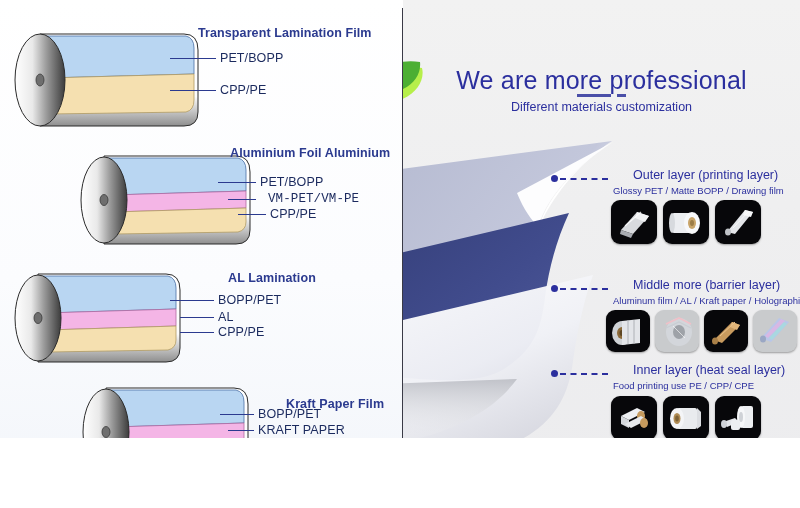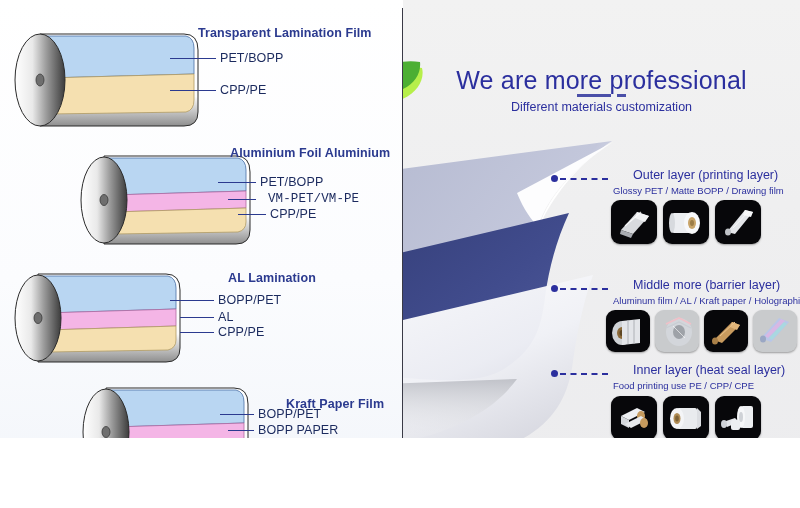--- a/index.html
+++ b/index.html
@@ -214,21 +214,21 @@
         <path d="M36,45 L168,41 L168,58 L40,62 Q36,52 36,48 Z" fill="#f4b5e6" stroke="#b06aa0" stroke-width="0.8"></path>
         <path d="M38,62 L168,58 L168,72 Q168,80 160,82 L42,84 Q38,70 38,65 Z" fill="#f5e0b0" stroke="#b09a63" stroke-width="0.8"></path>
         <ellipse cx="30" cy="50" rx="23" ry="43" fill="url(#capD)" stroke="#2b2b2b" stroke-width="1"></ellipse>
         <ellipse cx="30" cy="50" rx="4" ry="5.5" fill="#6e6e6e" stroke="#3a3a3a" stroke-width="0.8"></ellipse>
       </svg>
     </div>
     <div class="roll-title" style="left:242px;top:397px;margin-left:44px;">Kraft Paper Film</div>
     <div class="leader" style="left:220px;top:414px;width:34px;"></div>
     <div class="lyr-label" style="left:258px;top:407px;">BOPP/PET</div>
     <div class="leader" style="left:228px;top:430px;width:26px;"></div>
-    <div class="lyr-label" style="left:258px;top:423px;">BOPP PAPER</div>
+    <div class="lyr-label" style="left:258px;top:423px;">KRAFT PAPER</div>
     <div class="leader" style="left:236px;top:445px;width:26px;"></div>
     <div class="lyr-label" style="left:258px;top:438px;">CPP/PE</div>
   </div>
 
   <div class="divider"></div>
 
   <div class="right-panel">
 
     <div class="leaf">
       <svg width="80" height="66" viewBox="0 0 80 66">

